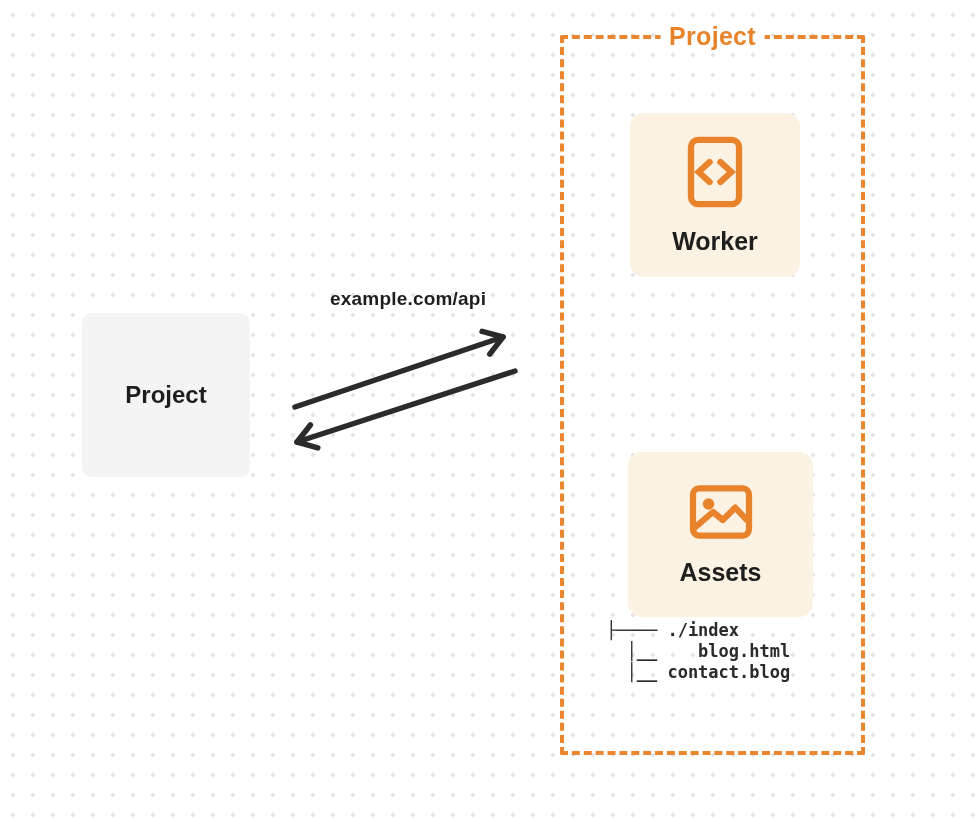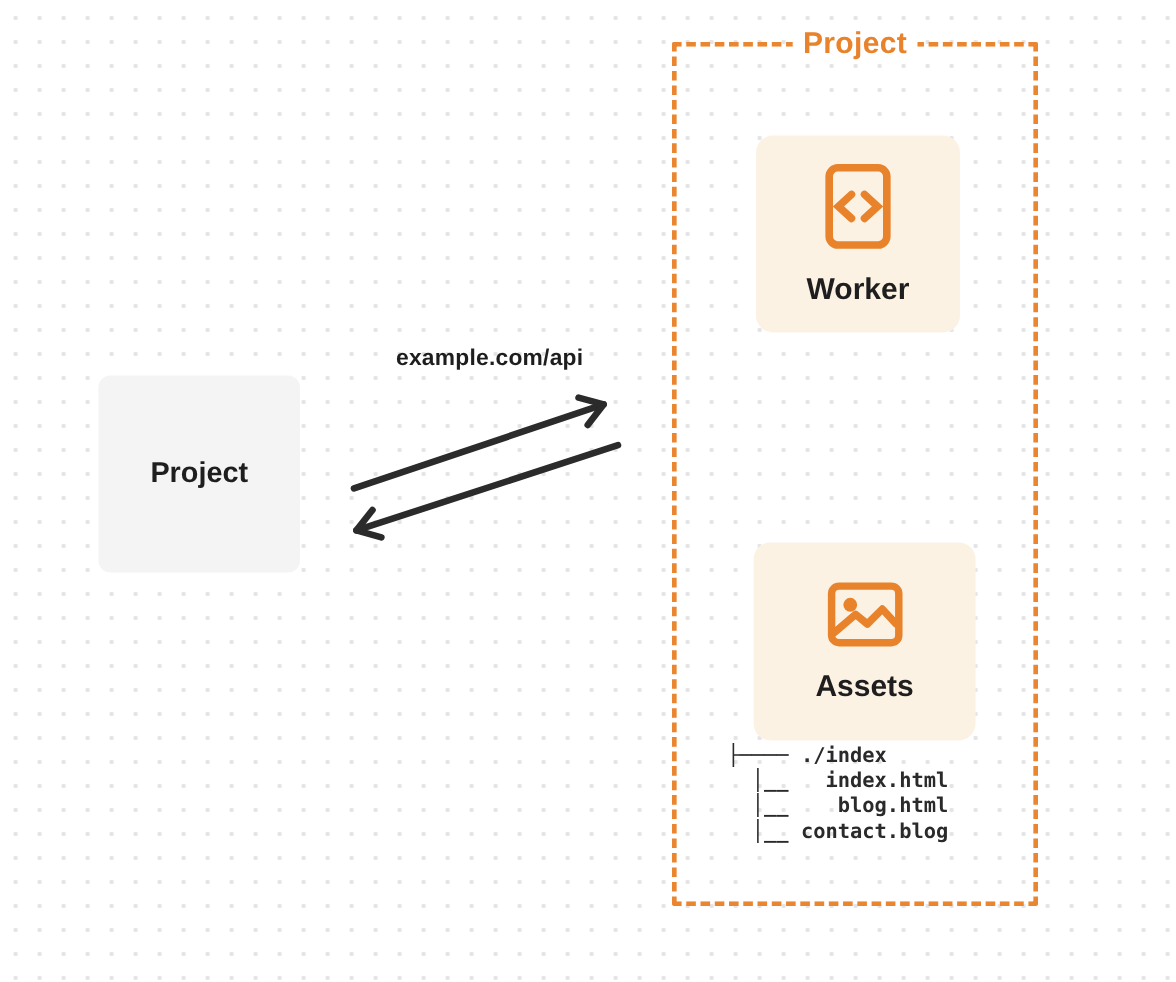--- a/index.html
+++ b/index.html
@@ -85,16 +85,16 @@
 
     <div class="node-card assets-card">
       <svg class="node-icon" width="64" height="58" viewBox="0 0 72 64">
         <rect x="4.5" y="5.5" width="63" height="53" rx="7" fill="none" stroke="#e8832b" stroke-width="7"></rect>
         <circle cx="22" cy="23" r="6.5" fill="#e8832b"></circle>
         <polyline points="7,49 27,32 38,41 52,27 65,41" fill="none" stroke="#e8832b" stroke-width="7" stroke-linecap="round" stroke-linejoin="round"></polyline>
       </svg>
       <span class="node-label">Assets</span>
     </div>
 
-    <pre class="file-tree"><span class="tree-line">├──── ./index</span><span class="tree-line">  │__   index.html</span><span class="tree-line">  │__    blog.html</span><span class="tree-line">  │__ contact.blog</span></pre>
+    <pre class="file-tree"><span class="tree-line">├──── ./index</span><span class="tree-line">  │__    blog.html</span><span class="tree-line">  │__ contact.blog</span></pre>
   </div>
 
 </div>
 
 </body></html>

